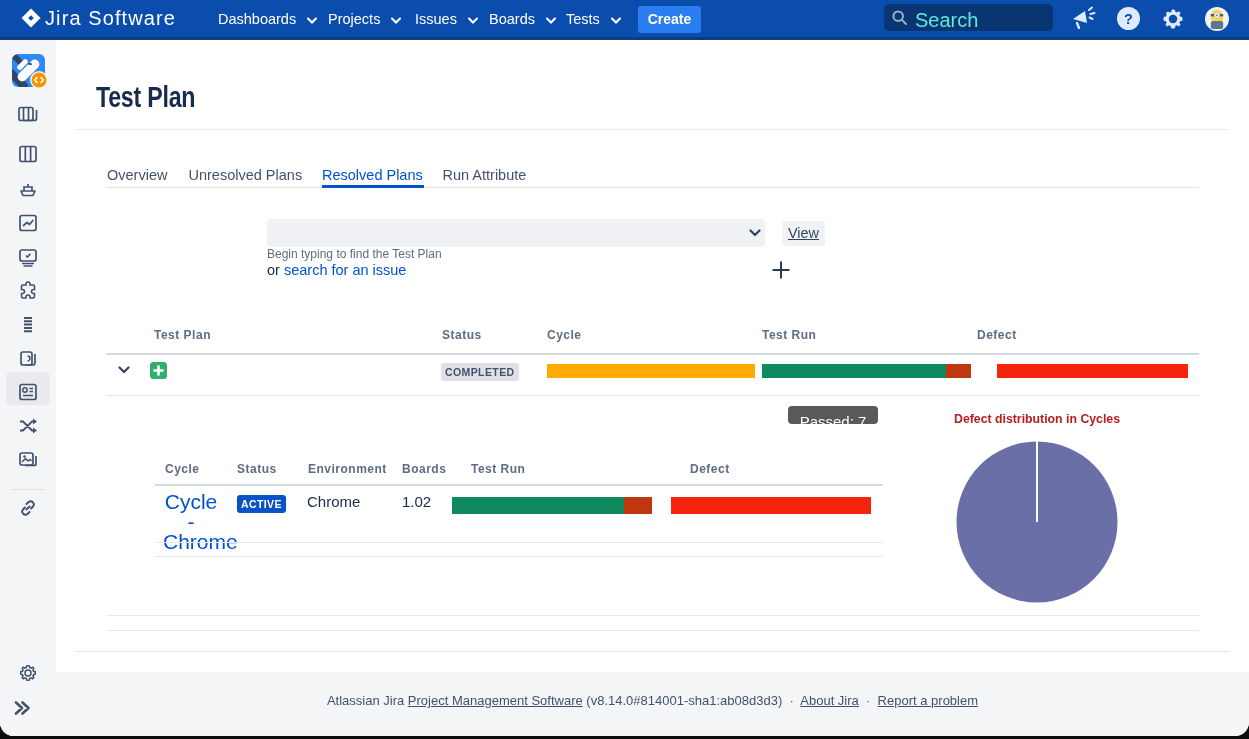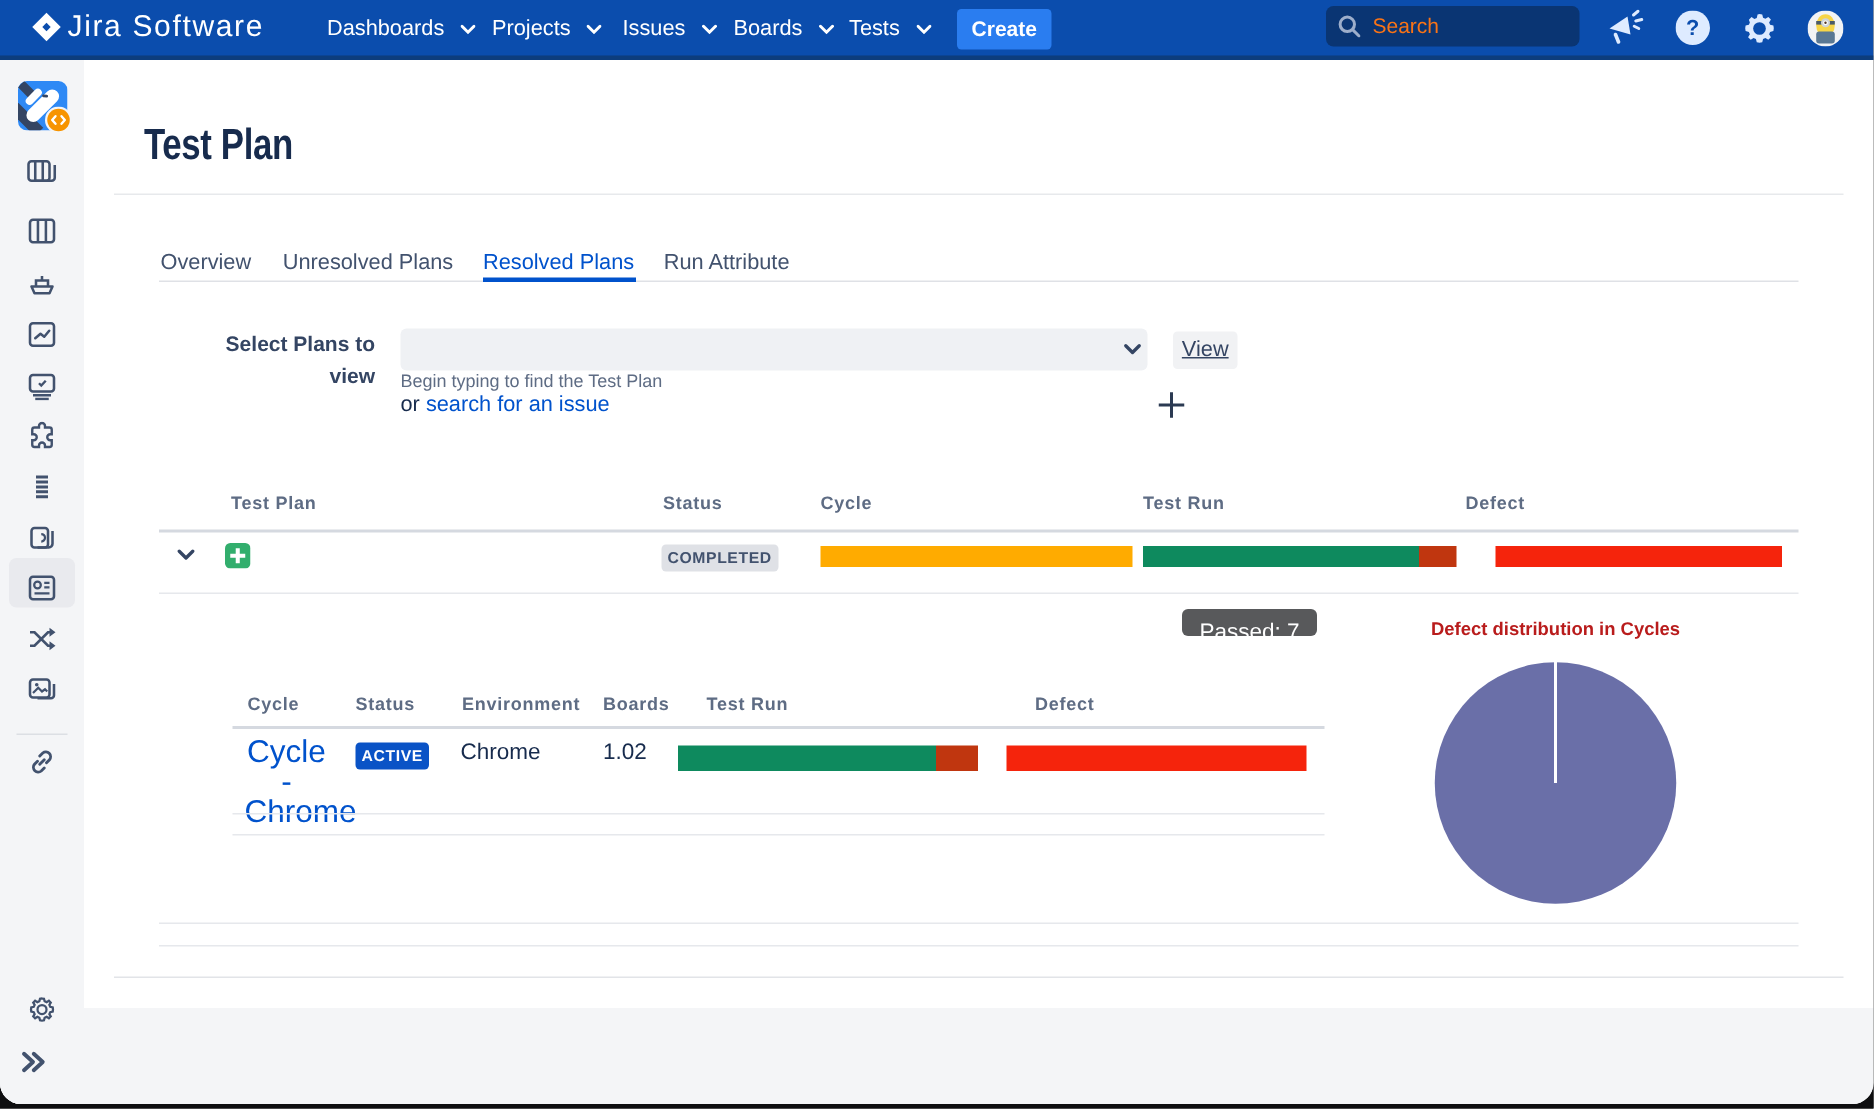--- a/index.html
+++ b/index.html
@@ -10,21 +10,21 @@
   .abs { position:absolute; }
 
   
   .topnav { position:absolute; left:0; top:0; width:1249px; height:40px; background:#0b4dad; border-bottom:3px solid #0d3d7d;text-decoration:underline; }
   .nav-logo-text { position:absolute; left:45px; top:7px; color:#fff; font-size:20px; font-weight:400; letter-spacing:1.1px; }
   .nav-item { position:absolute; top:11px; color:#fff; font-size:14.5px; font-weight:500; }
   .nav-chev { display:inline-block; margin-left:7px; }
   .create-btn { position:absolute; left:638px; top:6px; width:63px; height:27px; background:#2a7df0; border-radius:3px;
                 color:#fff; font-size:14px; font-weight:700; text-align:center; line-height:27px; }
   .searchbox { position:absolute; left:884px; top:4px; width:169px; height:27px; background:#0a3573; border-radius:5px; }
-  .searchbox span { position:absolute; left:31px; top:5px; color:#f97316; font-size:14px;text-align:center; }
+  .searchbox span { position:absolute; left:31px; top:5px; color:#5eead4; font-size:20px;text-align:center; }
 
   
   .sidebar { position:absolute; left:0; top:40px; width:56px; height:699px; background:#f4f5f7; z-index:5; }
   .sb-icon { position:absolute; left:18px; width:20px; height:20px; }
   .sb-sel { position:absolute; left:6px; width:44px; height:33px; background:#e9eaee; border-radius:5px; }
   .sb-div { position:absolute; left:11px; width:34px; height:1px; background:#dcdfe4; }
 
   
   .content { position:absolute; left:56px; top:40px; width:1193px; height:632px; background:#fff; }
   h1 { position:absolute; left:40px; top:41px; font-size:29px; font-weight:700; color:#172b4d; letter-spacing:-.3px; transform:scaleX(.8); transform-origin:left center; }
@@ -225,21 +225,20 @@
     <h1>Test Plan</h1>
     <div class="hr1"></div>
 
     <div class="tabborder"></div>
     <div class="tab-underline"></div>
     <div class="tab" style="left:51px;top:127px">Overview</div>
     <div class="tab" style="left:132.5px;top:127px">Unresolved Plans</div>
     <div class="tab active" style="left:266px;top:127px">Resolved Plans</div>
     <div class="tab" style="left:386.5px;top:127px">Run Attribute</div>
 
-    <div class="form-label">Select Plans to view</div>
     <div class="selbox">
       <svg class="abs" style="left:482px;top:10px" width="12" height="8" viewBox="0 0 12 8">
           <path d="M1.5 1.5 L6 6 L10.5 1.5" stroke="#344563" stroke-width="2.2" fill="none" stroke-linecap="round" stroke-linejoin="round"></path>
         </svg>
     </div>
     <div class="viewbtn">View</div>
     <div class="hint">Begin typing to find the Test Plan</div>
     <div class="orline">or <a>search for an issue</a></div>
     <svg class="plus" viewBox="0 0 20 20">
         <path d="M10 1.5 V18.5 M1.5 10 H18.5" stroke="#2b3a52" stroke-width="2"></path>
@@ -291,15 +290,16 @@
       <circle cx="81" cy="82" r="80.5" fill="#6a6fa8"></circle>
       <rect x="80" y="1" width="2" height="81" fill="#fff"></rect>
     </svg>
 
     <div class="bot-border1"></div>
     <div class="bot-border2"></div>
     <div class="hr2"></div>
   </div>
 
   <div class="footer">
+    <div class="l1">Atlassian Jira <u>Project Management Software</u> (v8.14.0#814001-sha1:ab08d3d3) &nbsp;·&nbsp; <u>About Jira</u> &nbsp;·&nbsp; <u>Report a problem</u></div>
   </div>
 
 </div>
 
 </body></html>

